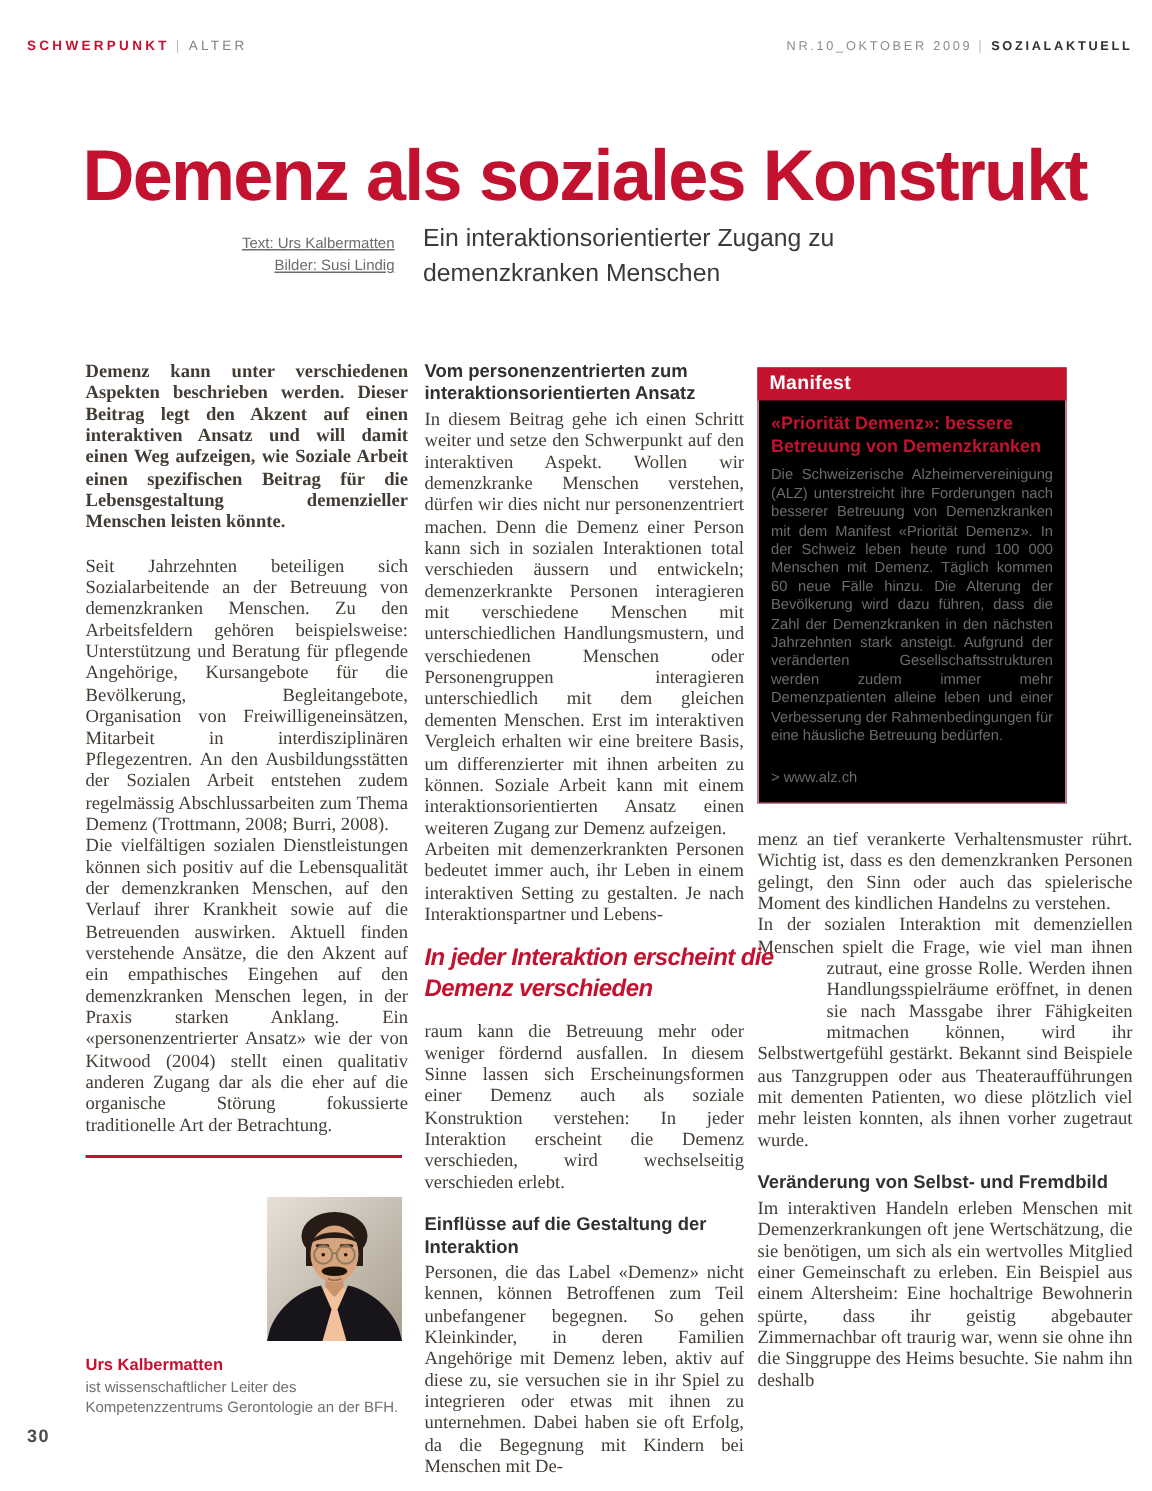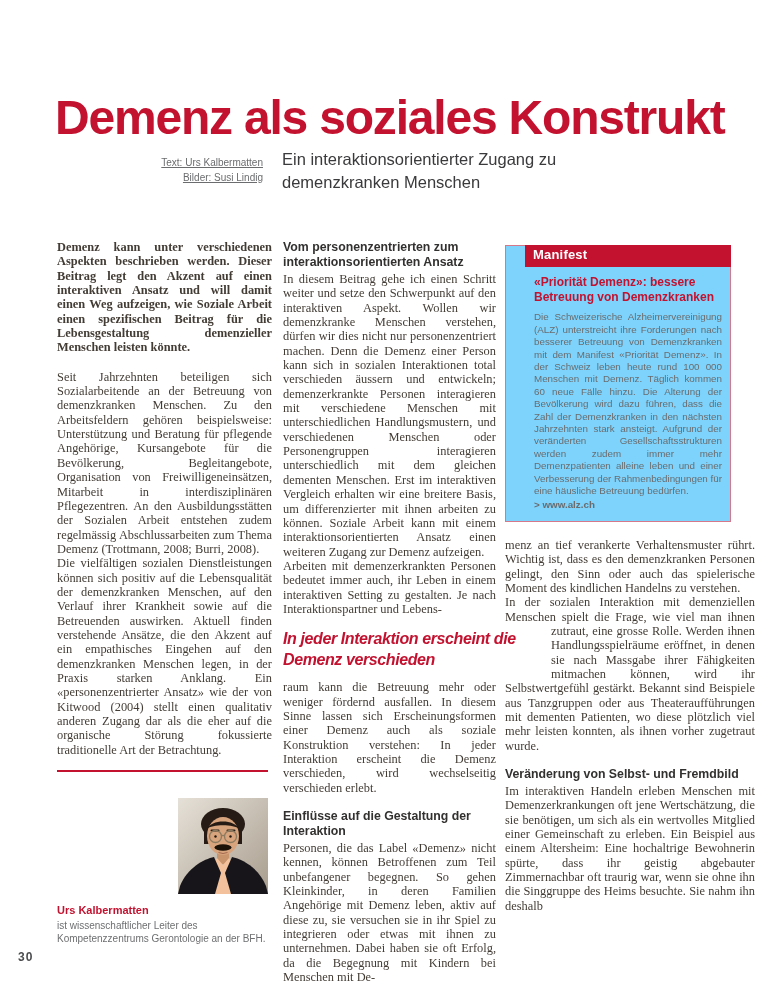--- a/index.html
+++ b/index.html
@@ -40,45 +40,53 @@
       line-height:15px;color:#333130;text-align:left;margin:0 0 2px 0;hyphens:none;}
   .h3-spaced{margin-top:14px;}
 
   .pull-heading{font-family:"Liberation Sans",sans-serif;font-weight:700;font-size:16px;
                 letter-spacing:-0.4px;line-height:21px;color:var(--red);text-align:left;
                 width:292px;margin:12px 0 10px 0;position:relative;z-index:3;hyphens:none;}
   .pull-heading span{display:block;font-style:italic;}
   .pull-spacer{float:left;width:46px;height:54px;}
 
   
-  .manifest{width:204px;border:1px solid #d4788a;margin:5px 0 16px 0;background:#7dd3fc;
-            font-family:"Liberation Sans",sans-serif;text-align:left;hyphens:none;padding-left:20px;}
+  .manifest{width:204px;border:1px solid #d4788a;margin:5px 0 16px 0;background:#000000;
+            font-family:"Liberation Sans",sans-serif;text-align:left;hyphens:none;}
   .manifest-bar{background:var(--red);color:#ffffff;font-weight:700;font-size:13px;
                 padding:3px 8px 5px 8px;margin:-1px;letter-spacing:0.2px;}
   .manifest-body{padding:8px 8px 9px 8px;}
   .manifest-title{color:var(--red);font-weight:700;font-size:12px;line-height:15px;margin:1px 0 6px 0;}
   .manifest-text{font-size:9.8px;line-height:12.4px;color:#6b6c6e;text-align:justify;}
   .manifest-link{display:block;font-size:9.8px;line-height:12.4px;color:#6b6c6e;
-                 margin-top:2px;text-decoration:none;cursor:pointer;font-weight:bold;}
+                 margin-top:16px;text-decoration:none;cursor:pointer;}
 
   
   .author-block{position:absolute;left:57px;top:770px;width:211px;}
   .red-rule{height:2px;background:var(--red);}
   .author-photo{display:block;width:90px;height:96px;margin:26px 0 0 auto;}
   .author-name{color:var(--red);font-weight:700;font-size:11px;margin-top:10px;}
   .author-bio{color:var(--gray);font-size:10px;line-height:13px;margin-top:3px;}
 
   .page-number{position:absolute;left:18px;top:950px;font-weight:700;font-size:12px;
                color:#4b4c4e;letter-spacing:1px;}
 </style>
 </head>
 <body>
 
 <div class="page">
 
+  <div class="masthead">
+    <div>
+      <span class="mh-section">SCHWERPUNKT</span><span class="mh-sep">|</span><span class="mh-topic">ALTER</span>
+    </div>
+    <div>
+      <span class="mh-issue">NR.10_OKTOBER 2009</span><span class="mh-sep">|</span><span class="mh-mag">SOZIALAKTUELL</span>
+    </div>
+  </div>
 
   <h1 class="title">Demenz als soziales Konstrukt</h1>
   <div class="byline">
     <div>Text: Urs Kalbermatten</div>
     <div>Bilder: Susi Lindig</div>
   </div>
   <div class="subtitle">Ein interaktionsorientierter Zugang zu demenzkranken Menschen</div>
 
   <div class="col col-left">
     <p class="lead">Demenz kann unter verschiedenen Aspekten beschrieben werden. Dieser Beitrag legt den Akzent auf einen interaktiven Ansatz und will damit einen Weg aufzeigen, wie Soziale Arbeit einen spezifischen Beitrag für die Lebensgestaltung demenzieller Menschen leisten könnte.</p>

